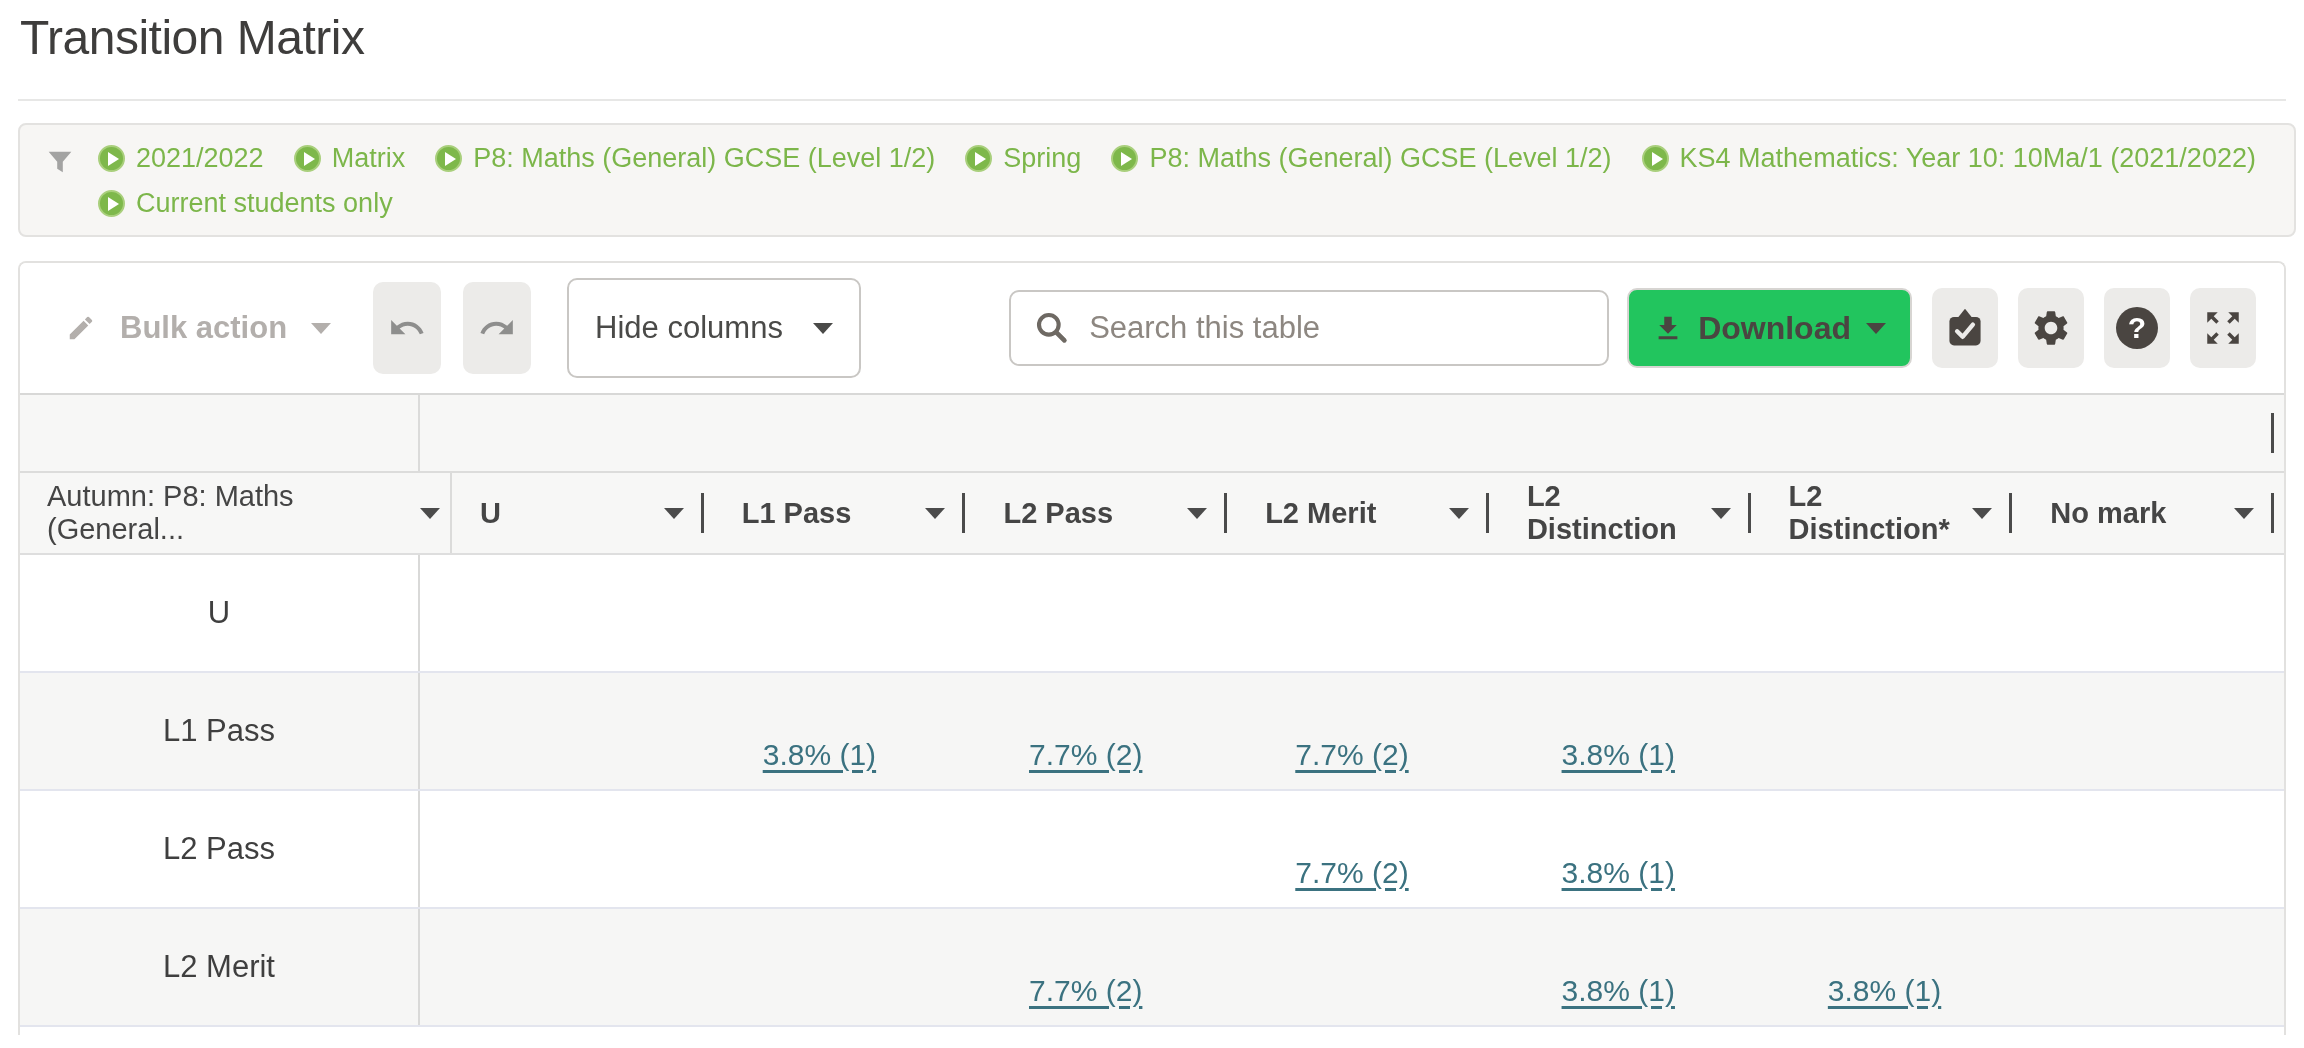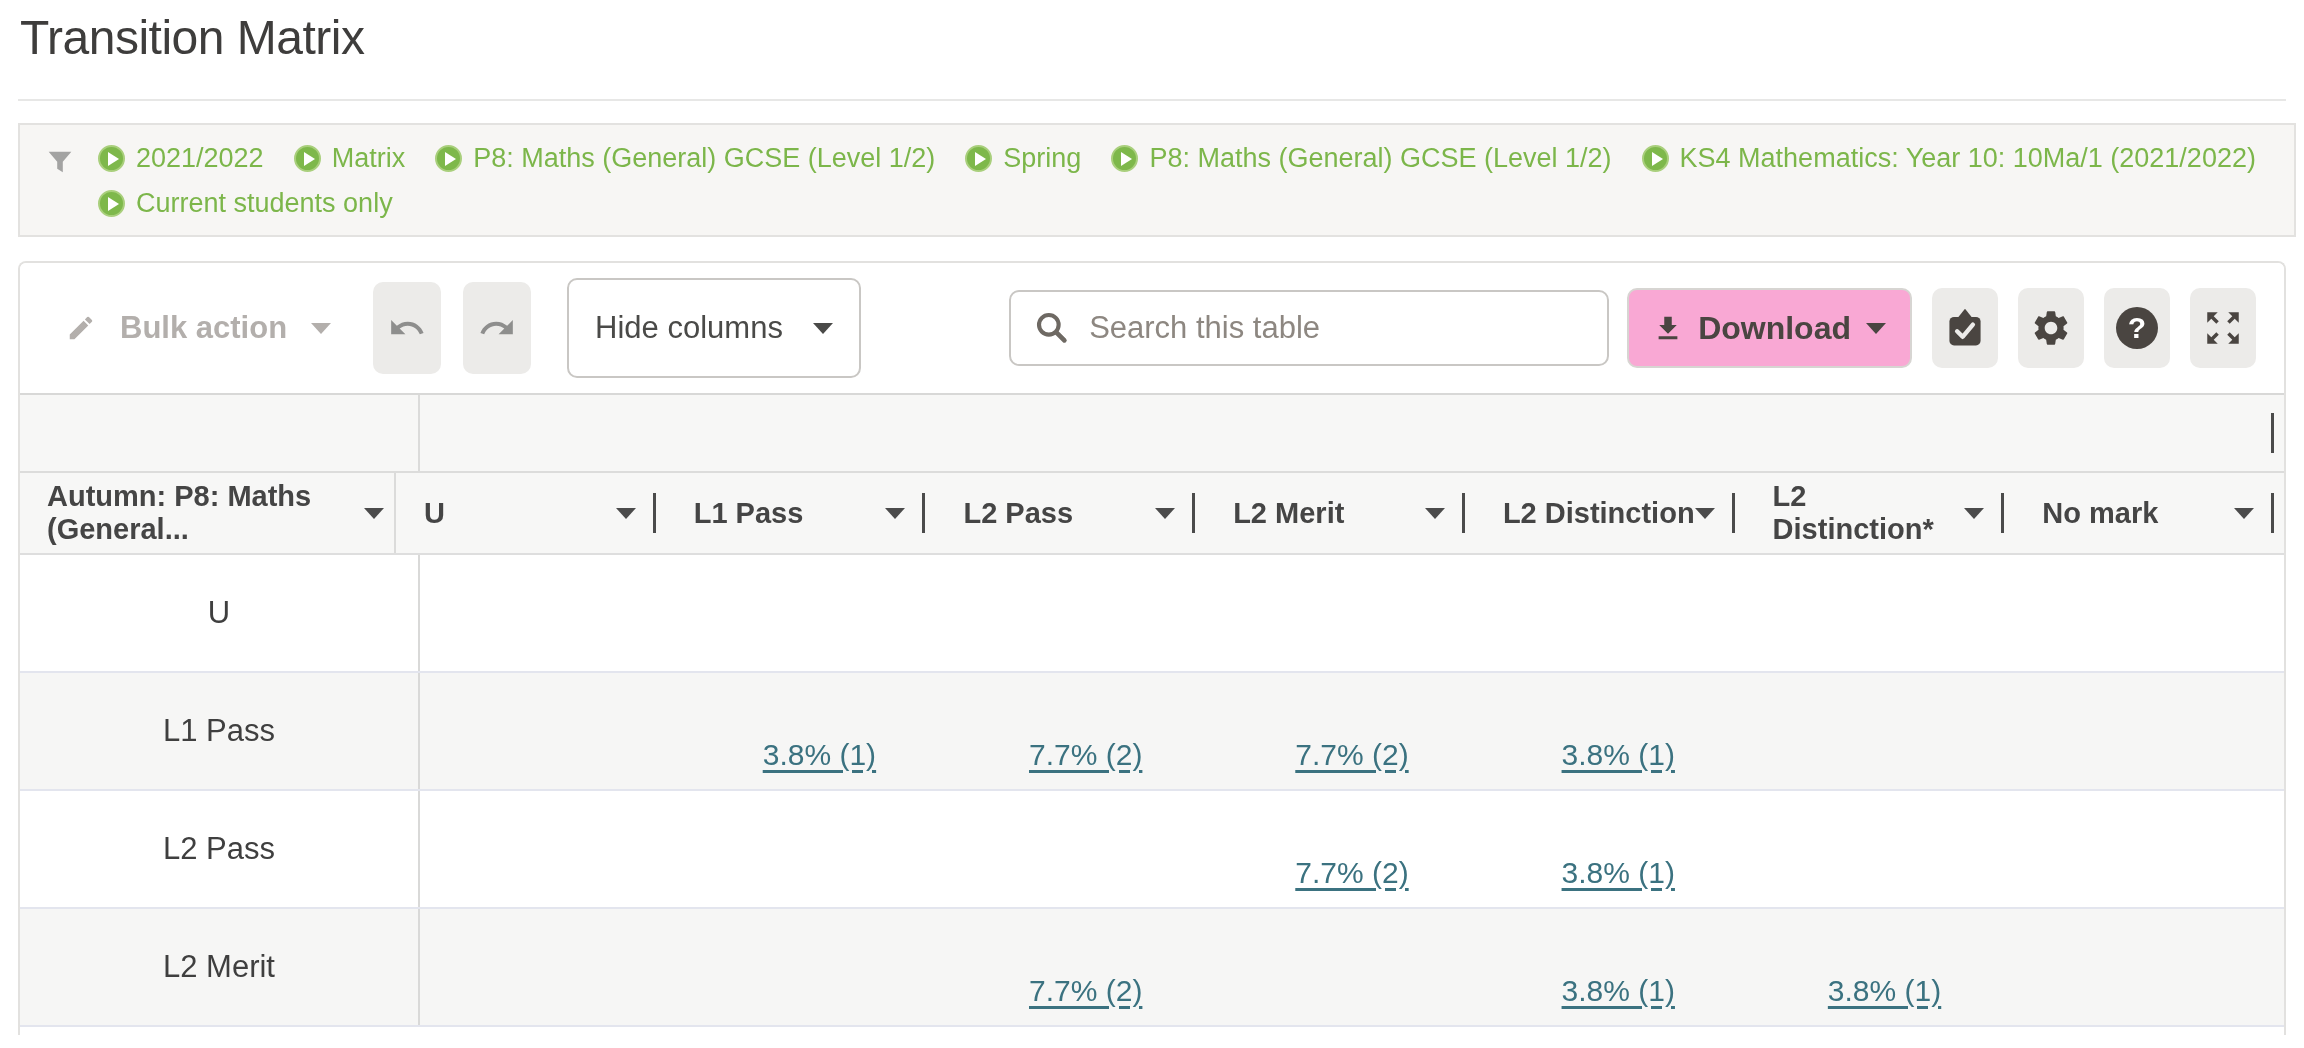--- a/index.html
+++ b/index.html
@@ -14,21 +14,21 @@
     color: #3e3d3c;
     letter-spacing: -0.5px;
   }
   .title-rule { margin: 34px 18px 0 18px; border-top: 2px solid #e7e7e6; }
 
   
   .filter-bar {
     margin: 22px 8px 0 18px;
     background: #f7f6f4;
     border: 2px solid #e3e2e0;
-    border-radius: 0;
+    border-radius: 8px;
     padding: 18px 24px 16px 24px;
     display: flex;
     align-items: flex-start;
     gap: 22px;
   }
   .funnel-icon { flex: 0 0 auto; margin-top: 4px; color: #a3a3a2; }
   .chip-rows { display: flex; flex-direction: column; gap: 14px; }
   .chip-row { display: flex; align-items: center; gap: 30px; }
   .chip { display: flex; align-items: center; gap: 11px; cursor: pointer; }
   .chip-label { font-size: 27px; color: #7cb64a; white-space: nowrap; }
@@ -101,21 +101,21 @@
   }
   .search-box .search-icon { color: #6e6963; flex: 0 0 auto; }
   .search-input {
     border: none; outline: none; flex: 1; height: 60px;
     font-size: 31px; color: #0c4a6e; font-family: inherit; background: transparent;
   }
   .search-input::placeholder { color: #8d8781; opacity: 1; }
   .download-btn {
     margin-left: 18px;
     height: 80px; padding: 0 24px;
-    background: #f9a8d4; border: 2px solid #d7d5d2; border-radius: 10px;
+    background: #22c55e; border: 2px solid #d7d5d2; border-radius: 10px;
     display: flex; align-items: center; gap: 15px;
     font-size: 32px; font-weight: 700; color: #4a4541; font-family: inherit;
     cursor: pointer;
   }
   .icon-btn-dark {
     width: 66px; height: 80px; border-radius: 10px;
     background: #ecebe9; border: none;
     display: flex; align-items: center; justify-content: center;
     color: #4a4541; margin-left: 20px; cursor: pointer;
   }
@@ -146,24 +146,24 @@
     transform: translateY(-50%);
     width: 3px; height: 40px; background: #4b4b4b;
   }
   .thead2 {
     border-top: 2px solid #dcdcdb;
     height: 82px;
     display: flex;
     background: #f7f7f6;
   }
   .rowhead-cell {
-    width: 376px; border-right: 2px solid #dbdbda;
+    width: 432px; border-right: 2px solid #dbdbda;
     display: flex; align-items: center; justify-content: space-between;
     padding: 0 10px 0 27px;
-    font-size: 29px; font-weight: 700; color: #454545;
+    font-size: 29px; font-weight: 400; color: #454545;
     cursor: pointer;
   }
   .rowhead-cell .caret, .col-cell .caret { color: #4b4b4b; }
   .col-cell {
     flex: 1; position: relative;
     display: flex; align-items: center; justify-content: space-between;
     padding: 0 30px 0 28px;
     font-size: 29px; font-weight: 700; color: #454545;
     cursor: pointer;
   }

